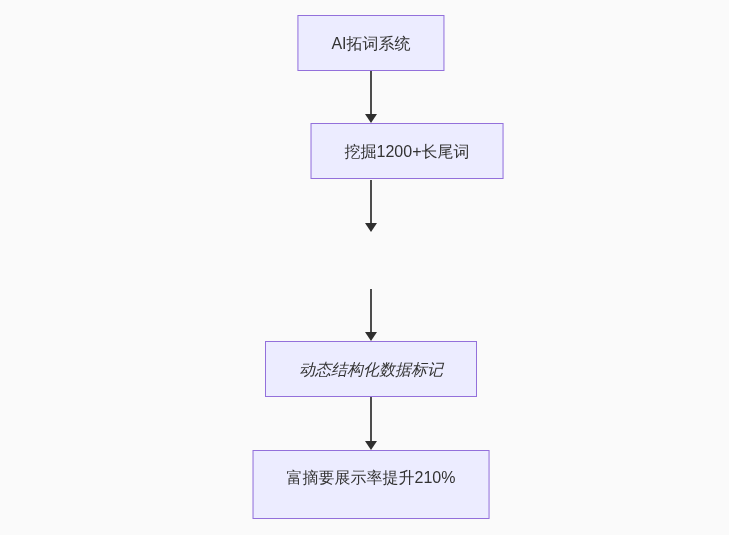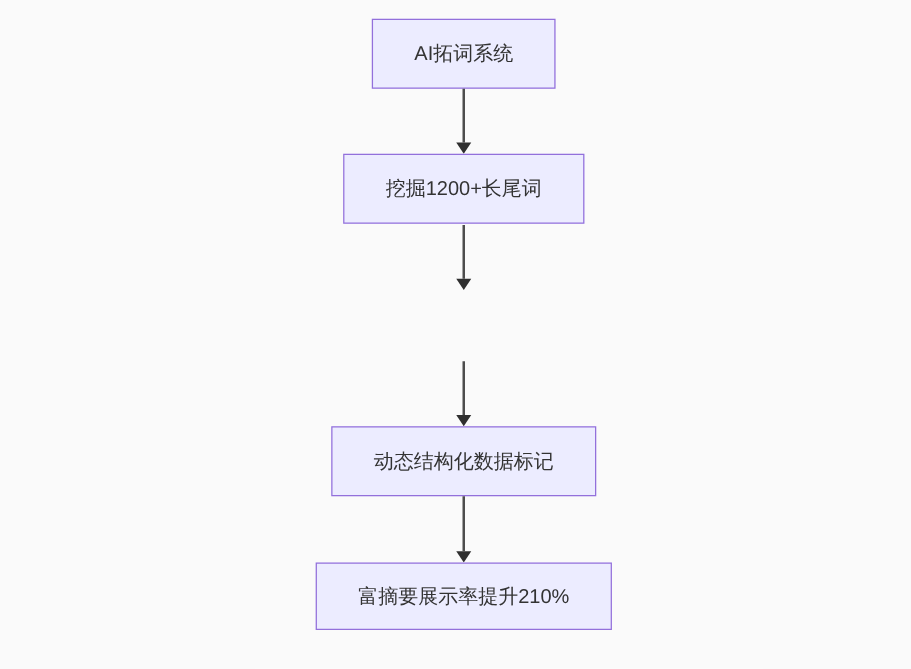--- a/index.html
+++ b/index.html
@@ -44,24 +44,24 @@
   }
   .edge-arrowhead {
     width: 0;
     height: 0;
     border-left: 6px solid transparent;
     border-right: 6px solid transparent;
     border-top: 9px solid #2f2f2f;
   }
   
   #node-0 { top: 15px; }
-  #node-1 { top: 123px; }
+  #node-1 { top: 123px; margin-left: 36px; }
   #node-2 { top: 232px; }
-  #node-3 { top: 341px; }
-  #node-4 { top: 450px; height: 54px; line-height: 54px; }
+  #node-3 { top: 341px; font-style: italic; }
+  #node-4 { top: 450px; height: 69px; line-height: 54px; }
   #edge-0 { top: 71px;  height: 52px; }
   #edge-1 { top: 180px; height: 52px; }
   #edge-2 { top: 289px; height: 52px; }
   #edge-3 { top: 397px; height: 53px; }
 </style>
 </head>
 <body>
 
 <div class="canvas">
 

